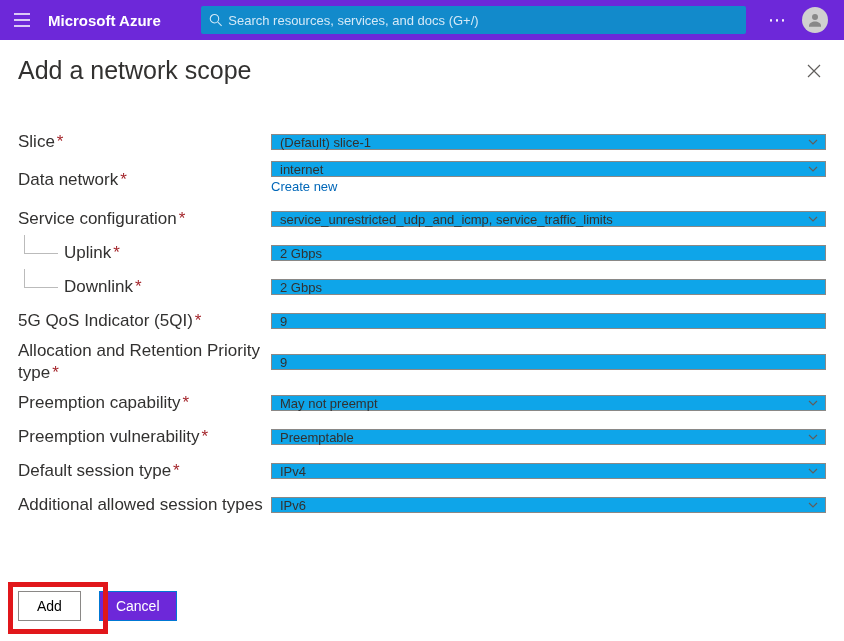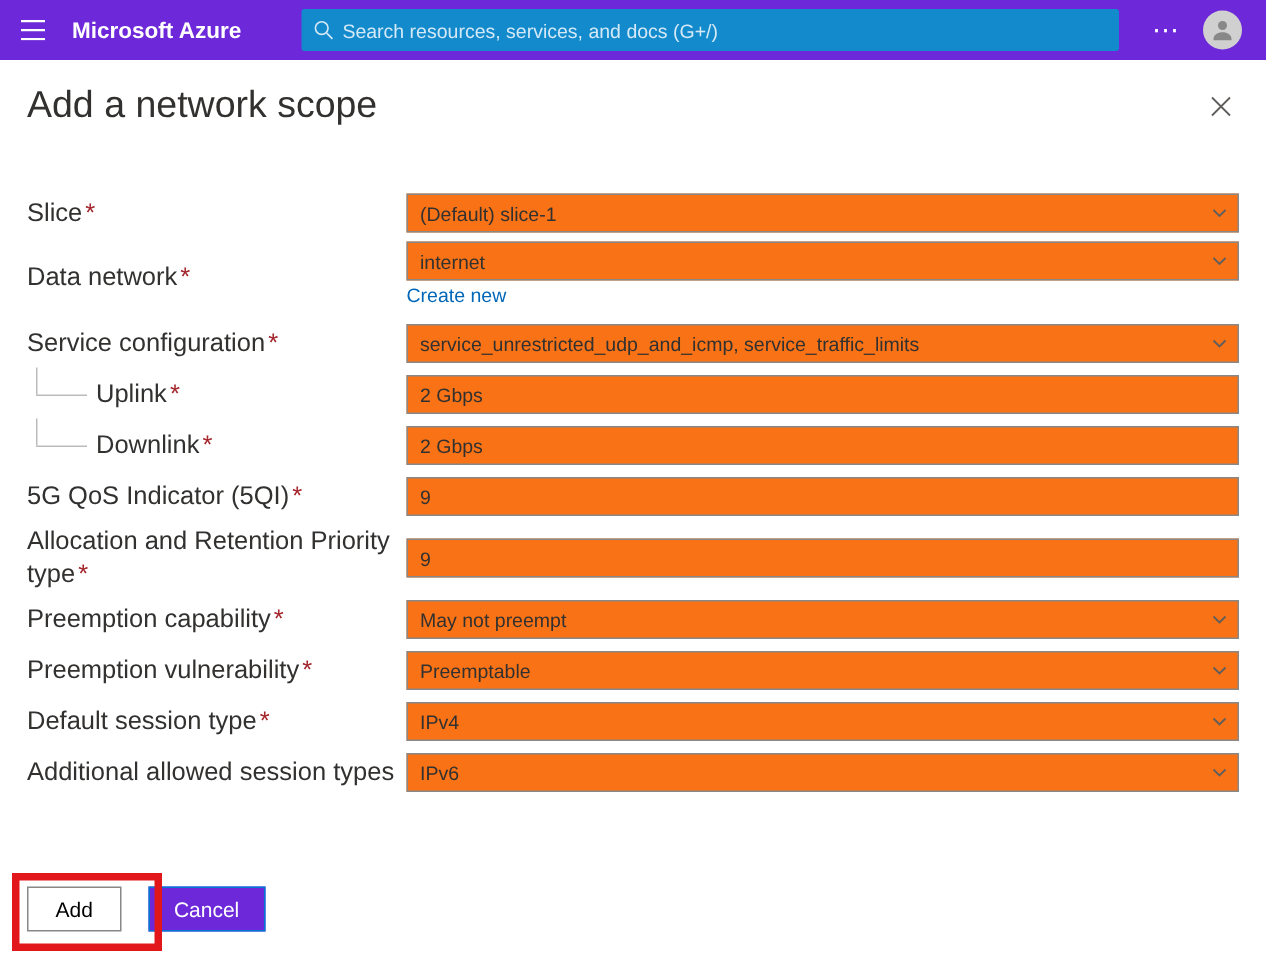--- a/index.html
+++ b/index.html
@@ -22,22 +22,22 @@
   .page-title { font-size: 25px; font-weight: 400; color:#323130; }
   .close-x { margin-left:auto; cursor:pointer; color:#605e5c; }
 
   
   .form { padding: 20px 18px 0 18px; }
   .row { display:flex; align-items:center; min-height:30px; margin-bottom:4px; }
   .label-col { width: 253px; font-size:17px; color:#323130; line-height:1.3; }
   .req { color:#a4262c; margin-left:2px; }
   .field-col { flex:1; }
   .select, .textin {
-    width: 100%; height: 26px; border:1px solid #8a8886; font-size:13px; color:#323130;
-    padding: 0 8px; background:#f97316; display:flex; align-items:center; position:relative;
+    width: 100%; height: 16px; border:1px solid #8a8886; font-size:13px; color:#323130;
+    padding: 0 8px; background:#0ea5e9; display:flex; align-items:center; position:relative;
   }
   .select .chev { position:absolute; right:6px; top:50%; transform:translateY(-50%); color:#605e5c; pointer-events:none;}
   input.textin { outline:none; }
   .link { color:#0067b8; font-size:13px; cursor:pointer; margin-top:2px; margin-bottom:6px; display:inline-block;}
   .tree-indent { display:flex; align-items:center; }
   .tree-line { width:34px; border-bottom:1px solid #bbb; margin-left:6px; margin-right:6px; position:relative; }
   .tree-line::before { content:''; position:absolute; left:0; top:-18px; bottom:0; border-left:1px solid #bbb; }
   .row.sub { margin-bottom:4px; }
   .section-label { font-size:13px; color:#323130; margin-top:6px; margin-bottom:6px;}
 

